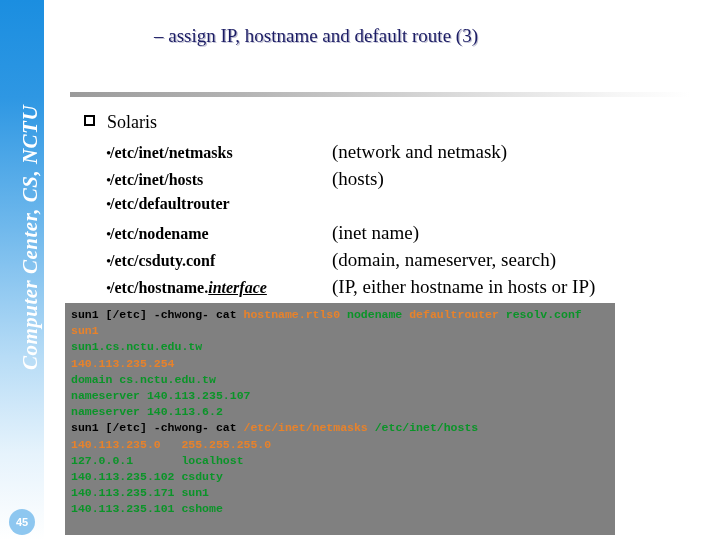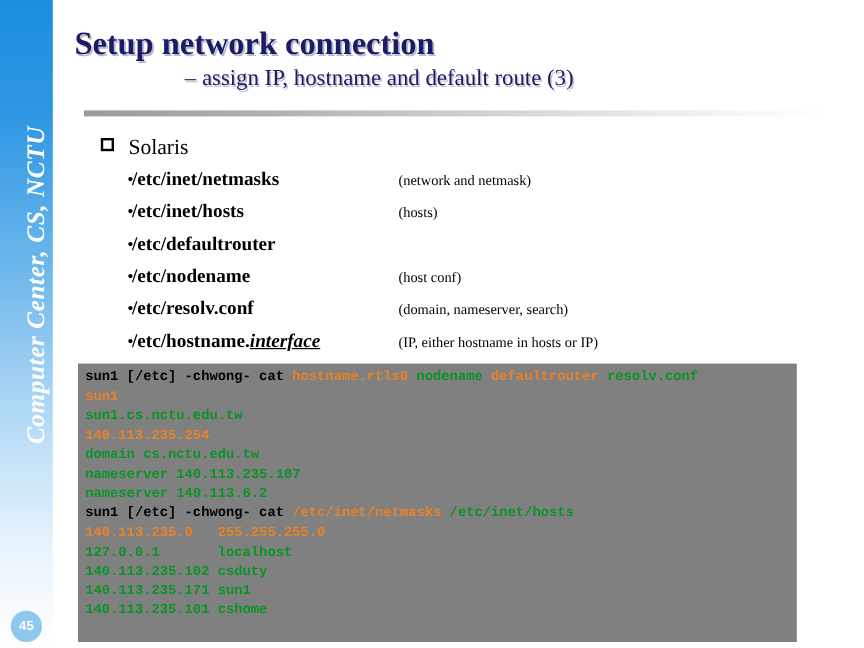--- a/index.html
+++ b/index.html
@@ -51,43 +51,42 @@
     display:inline-block;width:11px;height:11px;border:2px solid #000;box-sizing:border-box;
   }
   .l1 .txt{font-family:"Liberation Serif",serif;font-size:18px;font-weight:normal;}
   .rows{margin-top:2px;}
   .row{display:flex;align-items:baseline;height:27px;}
   .row .dot{width:26px;padding-left:22px;box-sizing:border-box;font-size:15px;line-height:1;color:#000;}
   .row .path{
     width:222px;font-family:"Liberation Serif",serif;font-size:16px;font-weight:bold;color:#000;
   }
   .row .path em{font-style:italic;font-weight:bold;text-decoration:underline;}
-  .row .desc{font-family:"Liberation Serif",serif;font-size:12px;font-weight:normal;color:#000;}
+  .row .desc{font-family:"Liberation Serif",serif;font-size:19px;font-weight:normal;color:#000;}
   
   .term{
-    position:absolute;left:65px;top:303px;width:599px;height:232px;
+    position:absolute;left:65px;top:303px;width:550px;height:232px;
     background:#808080;
     font-family:"Liberation Mono",monospace;font-size:11.5px;line-height:16.2px;
     padding:4px 0 0 6px;box-sizing:border-box;white-space:pre;
   }
   .term .ln{white-space:pre;}
   .k{color:#000000;font-weight:bold;}
   .g{color:#0a9428;font-weight:bold;}
   .o{color:#e8822a;font-weight:bold;}
 </style>
 </head>
 <body>
 
 <div class="sidebar">
   <div class="sidebar-text">Computer Center, CS, NCTU</div>
   <div class="page-badge">45</div>
 </div>
 
 <div class="title-wrap">
-  <div class="title-main">Setup network connection</div>
   <div class="title-sub">– assign IP, hostname and default route (3)</div>
 </div>
 <div class="title-rule"></div>
 
 <div class="content">
   <div class="l1">
     <span class="sq"><i></i></span>
     <span class="txt">Solaris</span>
   </div>
   <div class="rows" id="file-list">
@@ -101,25 +100,25 @@
         <span class="path">/etc/inet/hosts</span>
         <span class="desc">(hosts)</span>
       </div>
       <div class="row">
         <span class="dot">•</span>
         <span class="path">/etc/defaultrouter</span>
       </div>
       <div class="row">
         <span class="dot">•</span>
         <span class="path">/etc/nodename</span>
-        <span class="desc">(host conf)</span>
+        <span class="desc">(inet name)</span>
       </div>
       <div class="row">
         <span class="dot">•</span>
-        <span class="path">/etc/resolv.conf</span>
+        <span class="path">/etc/csduty.conf</span>
         <span class="desc">(domain, nameserver, search)</span>
       </div>
       <div class="row">
         <span class="dot">•</span>
         <span class="path">/etc/hostname.<em>interface</em></span>
         <span class="desc">(IP, either hostname in hosts or IP)</span>
       </div>
     </div>
 </div>
 

